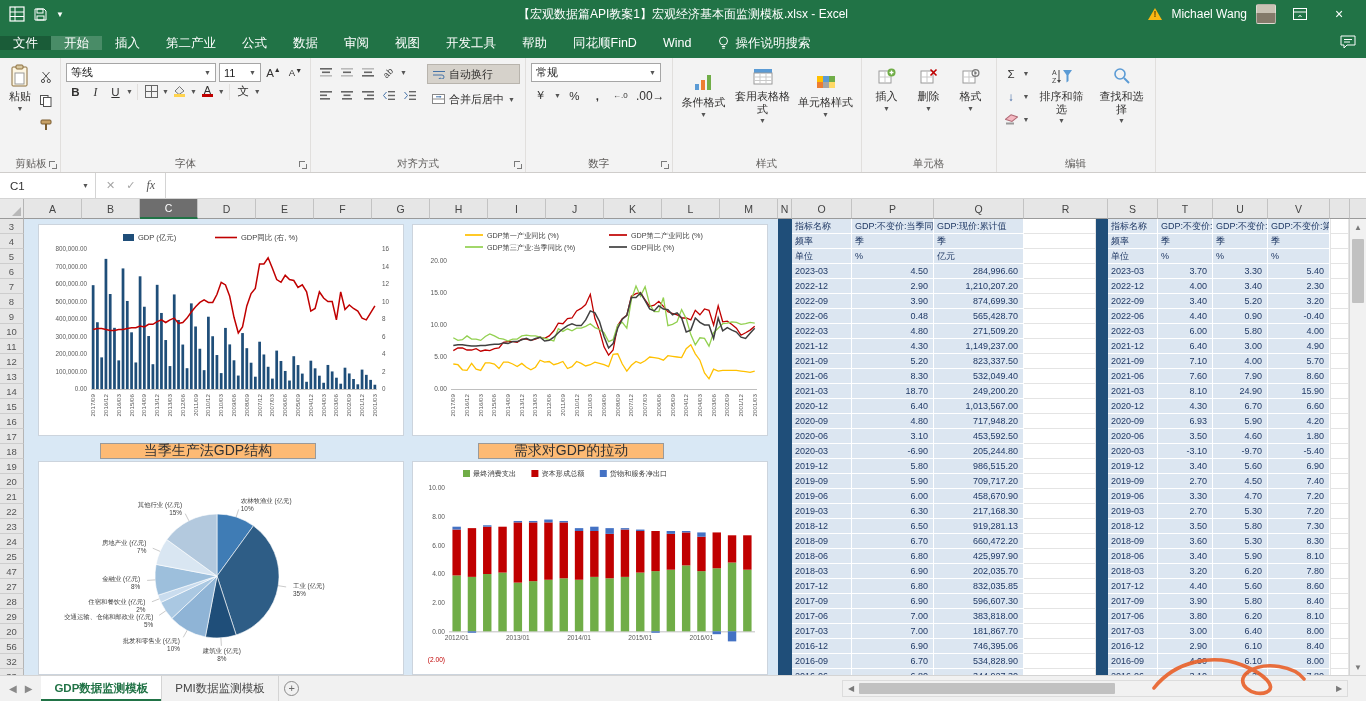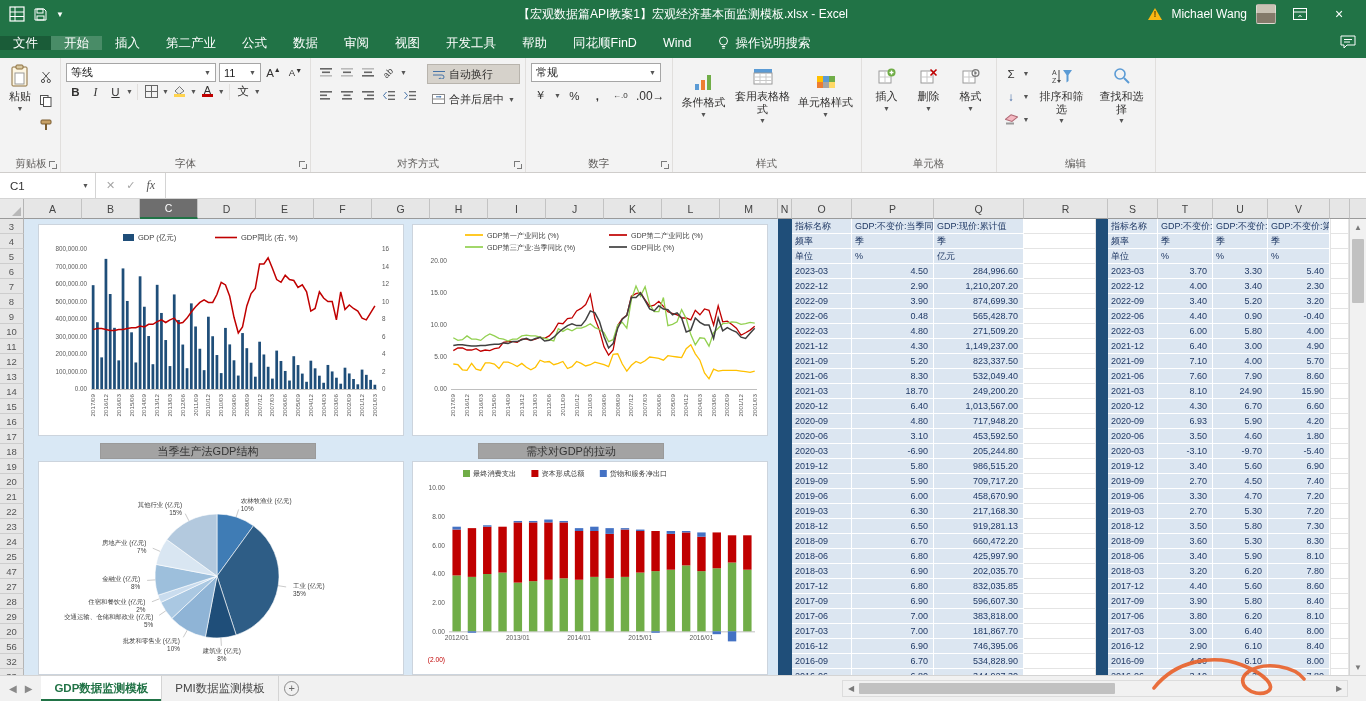--- a/index.html
+++ b/index.html
@@ -63,21 +63,21 @@
   .colhead.sel{background:#6e6e6e;color:#fff;border-bottom:2px solid #217346;}
   .headfill{height:20px;background:#e6e6e6;border-bottom:1px solid #9a9a9a;}
 
   .gridrow{display:flex;}
   .grid{position:relative;width:1349px;height:456px;overflow:hidden;background:#fff;}
   .rowheads{position:absolute;left:0;top:0;width:24px;}
   .rowhead{height:15px;border-bottom:1px solid #cdcdcd;border-right:1px solid #b5b5b5;background:#e6e6e6;font-size:9.5px;color:#555;display:flex;align-items:center;justify-content:center;}
 
   .dash{position:absolute;left:24px;top:0;width:754px;height:456px;background:#d9e8f5;}
   .chartbox{position:absolute;background:#fff;border:1px solid #ccd4dd;}
-  .ctitle{position:absolute;background:#a3a3a3;border:1px solid #9a9a9a;display:flex;align-items:center;justify-content:center;font-size:11px;color:#333;}
+  .ctitle{position:absolute;background:#fdba74;border:1px solid #9a9a9a;display:flex;align-items:center;justify-content:center;font-size:14px;color:#333;}
   .navy{position:absolute;top:0;height:456px;background:#1F4E79;}
   .xtable{position:absolute;top:0;font-size:9px;color:#1F3864;}
   .trow{display:flex;height:15px;line-height:14px;}
   .tcell{border-right:1px solid #fff;border-bottom:1px solid #fff;background:#DCE6F1;overflow:hidden;white-space:nowrap;padding:0 3px;height:15px;}
   .tcell.num{text-align:right;padding-right:5px;}
   .plaincol{position:absolute;top:0;height:456px;background:repeating-linear-gradient(to bottom,#ffffff 0 14px,#e4e4e4 14px 15px);border-right:1px solid #e4e4e4;}
 
   
   .vscroll{width:17px;height:456px;background:#f1f1f1;border-left:1px solid #d4d4d4;position:relative;font-size:8px;color:#7a7a7a;}
   .vs-up,.vs-dn{position:absolute;left:0;width:16px;height:16px;display:flex;align-items:center;justify-content:center;}

